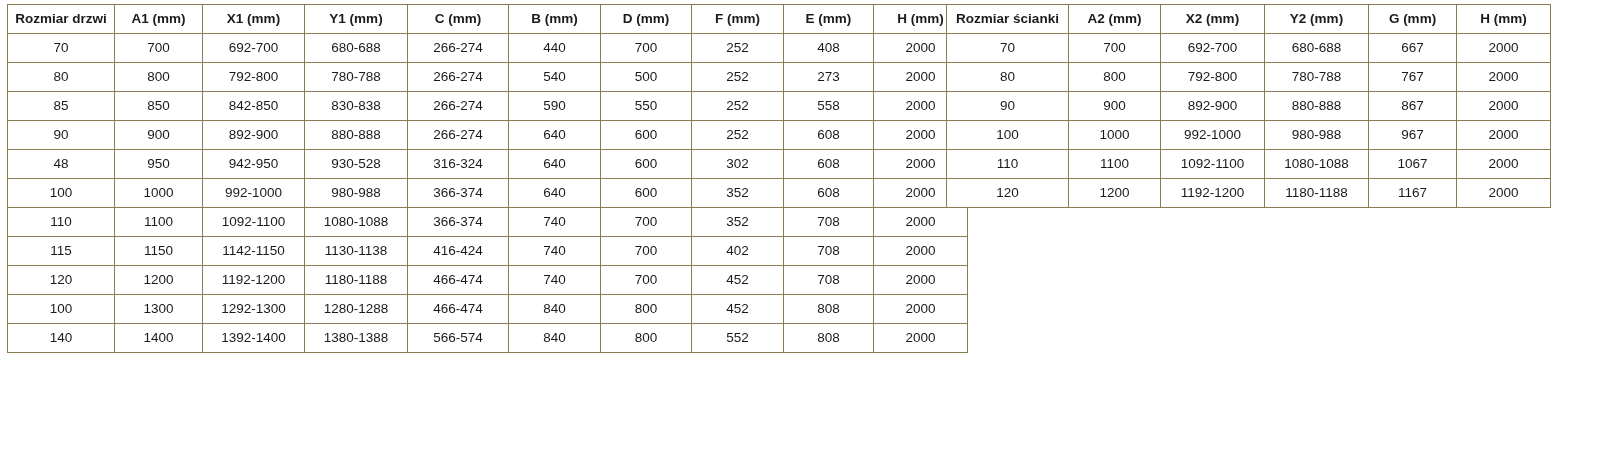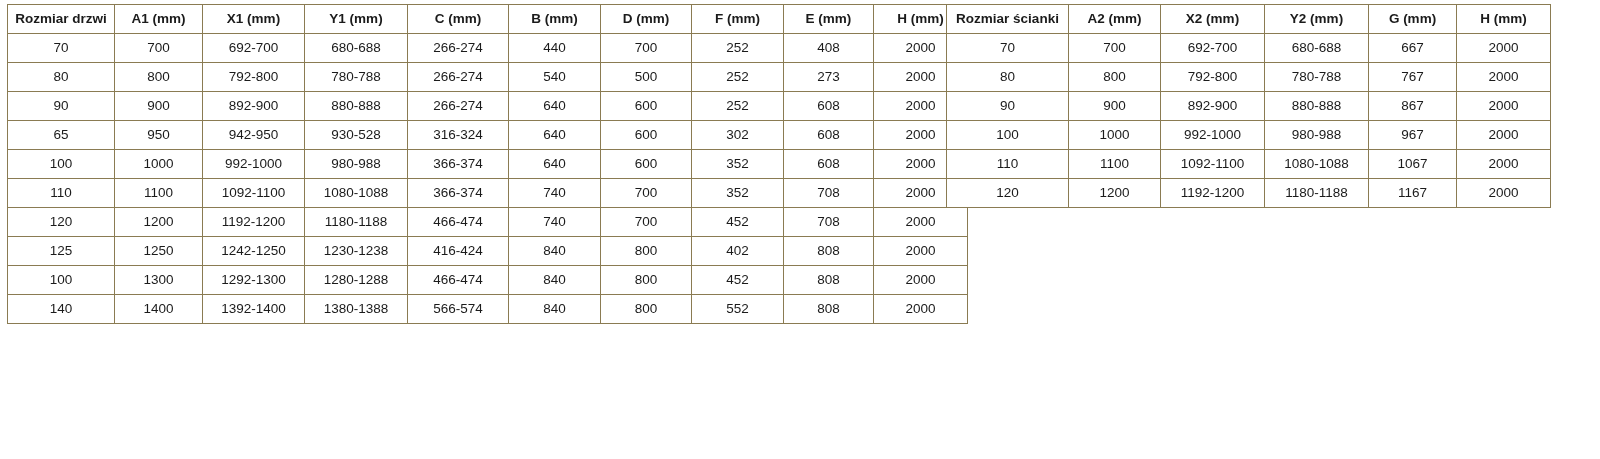--- a/index.html
+++ b/index.html
@@ -122,33 +122,45 @@
           <td>792-800</td>
           <td>780-788</td>
           <td>266-274</td>
           <td>540</td>
           <td>500</td>
           <td>252</td>
           <td>273</td>
           <td>2000</td>
         </tr>
         <tr>
+          <td>85</td>
+          <td>850</td>
+          <td>842-850</td>
+          <td>830-838</td>
+          <td>266-274</td>
+          <td>590</td>
+          <td>550</td>
+          <td>252</td>
+          <td>558</td>
+          <td>2000</td>
+        </tr>
+        <tr>
           <td>90</td>
           <td>900</td>
           <td>892-900</td>
           <td>880-888</td>
           <td>266-274</td>
           <td>640</td>
           <td>600</td>
           <td>252</td>
           <td>608</td>
           <td>2000</td>
         </tr>
         <tr>
-          <td>65</td>
+          <td>48</td>
           <td>950</td>
           <td>942-950</td>
           <td>930-528</td>
           <td>316-324</td>
           <td>640</td>
           <td>600</td>
           <td>302</td>
           <td>608</td>
           <td>2000</td>
         </tr>
@@ -170,41 +182,41 @@
           <td>1092-1100</td>
           <td>1080-1088</td>
           <td>366-374</td>
           <td>740</td>
           <td>700</td>
           <td>352</td>
           <td>708</td>
           <td>2000</td>
         </tr>
         <tr>
+          <td>115</td>
+          <td>1150</td>
+          <td>1142-1150</td>
+          <td>1130-1138</td>
+          <td>416-424</td>
+          <td>740</td>
+          <td>700</td>
+          <td>402</td>
+          <td>708</td>
+          <td>2000</td>
+        </tr>
+        <tr>
           <td>120</td>
           <td>1200</td>
           <td>1192-1200</td>
           <td>1180-1188</td>
           <td>466-474</td>
           <td>740</td>
           <td>700</td>
           <td>452</td>
           <td>708</td>
-          <td>2000</td>
-        </tr>
-        <tr>
-          <td>125</td>
-          <td>1250</td>
-          <td>1242-1250</td>
-          <td>1230-1238</td>
-          <td>416-424</td>
-          <td>840</td>
-          <td>800</td>
-          <td>402</td>
-          <td>808</td>
           <td>2000</td>
         </tr>
         <tr>
           <td>100</td>
           <td>1300</td>
           <td>1292-1300</td>
           <td>1280-1288</td>
           <td>466-474</td>
           <td>840</td>
           <td>800</td>

